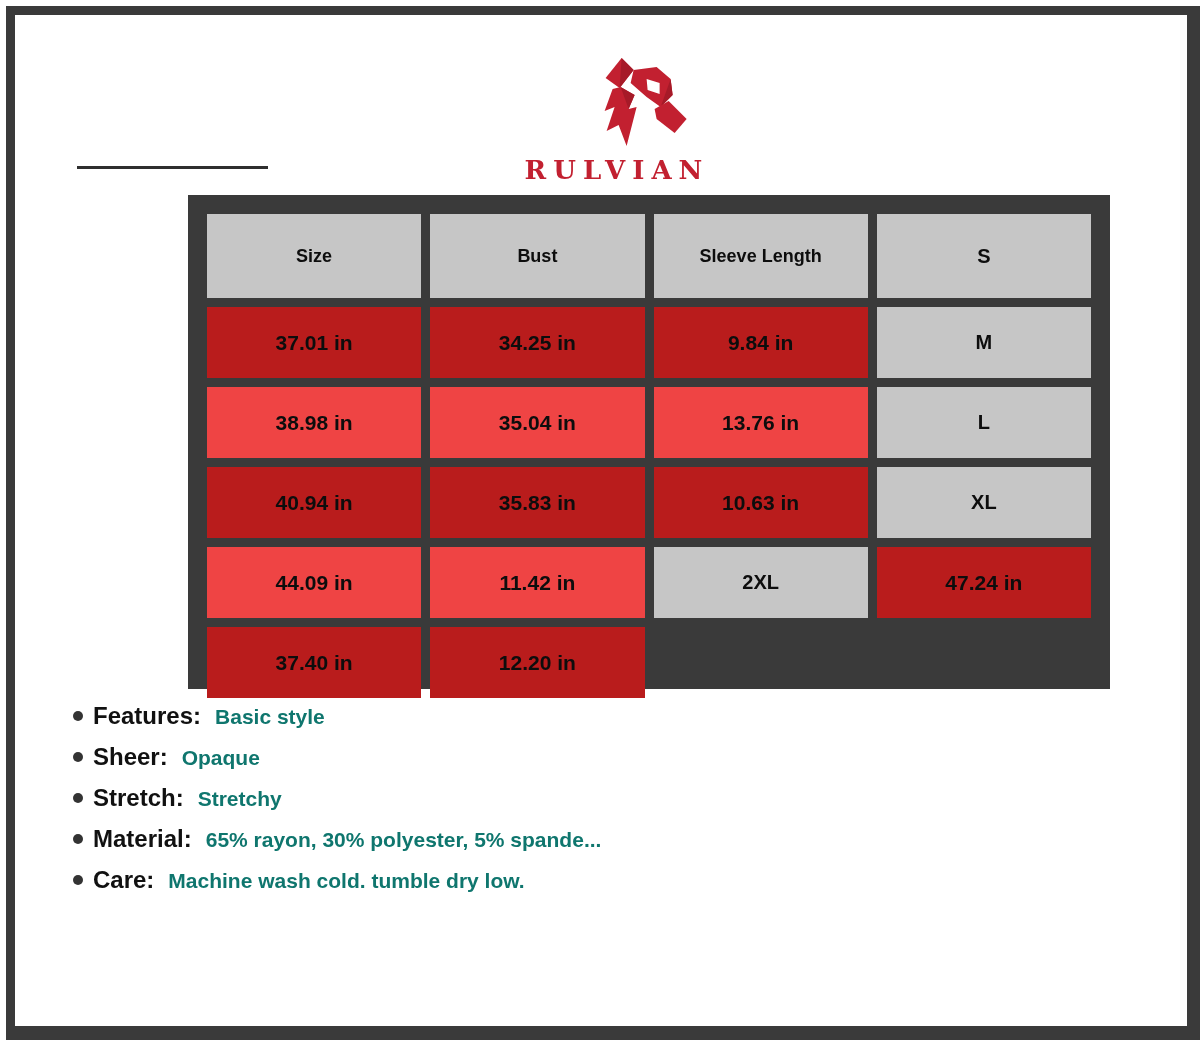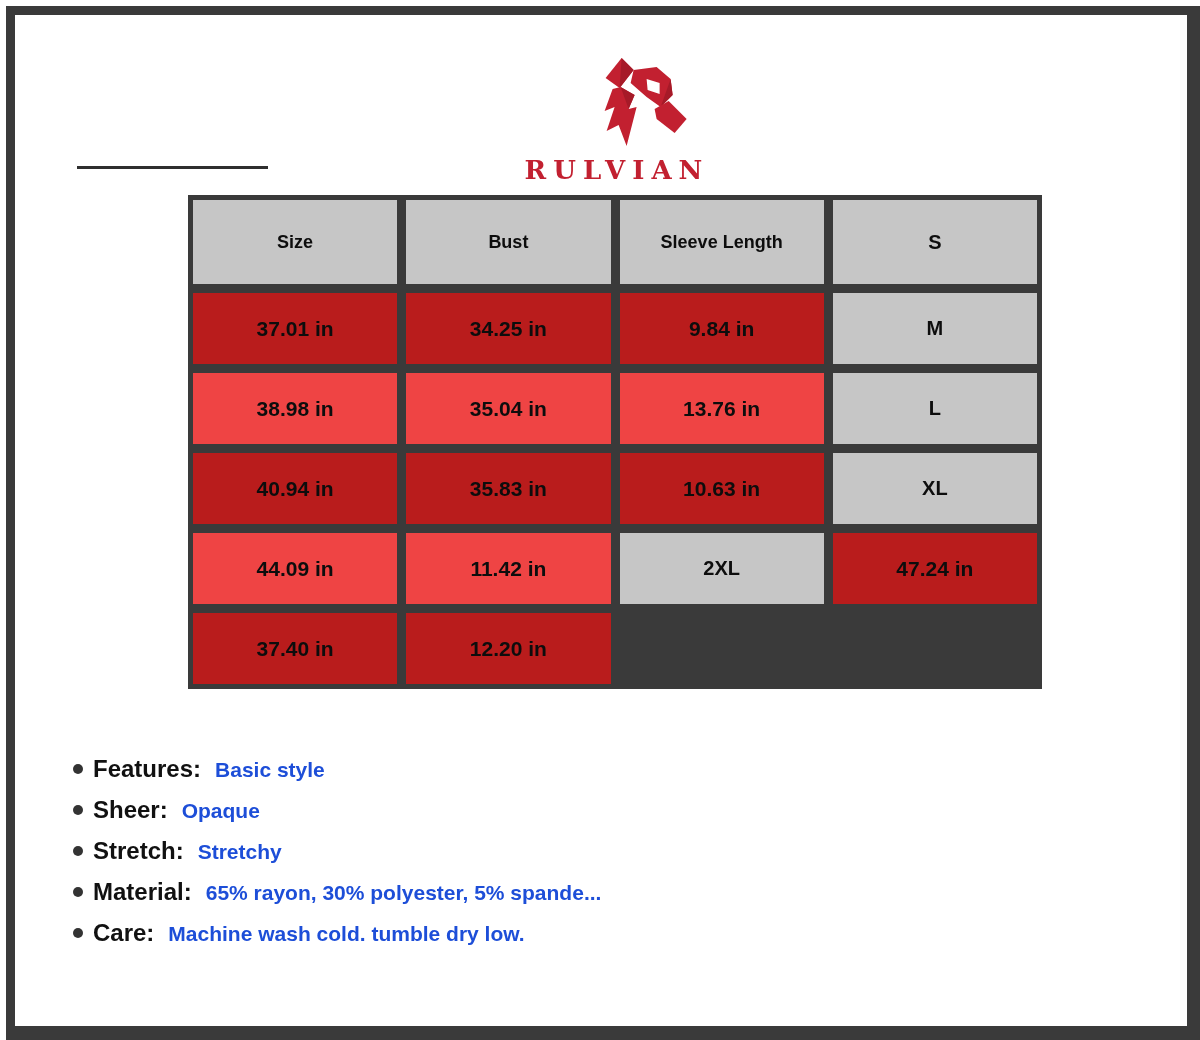--- a/index.html
+++ b/index.html
@@ -20,41 +20,41 @@
     position:absolute; left:602px; top:38px; transform:translateX(-50%);
     display:flex; flex-direction:column; align-items:flex-end;
   }
   .logo svg { width:114px; height:100px; display:block; }
   .wordmark {
     margin-top:2px;
     font-family:"DejaVu Serif", serif; font-weight:bold;
     font-size:26px; letter-spacing:7px; color:#c22030;
   }
   .size-table {
-    position:absolute; left:173px; top:180px; width:854px; height:494px;
-    background:#3a3a3a; padding:5px;
+    position:absolute; left:173px; top:180px; width:922px; height:494px;
+    background:#3a3a3a; padding:19px;
     display:grid; grid-template-columns:repeat(4, 1fr);
     grid-template-rows:84px 71px 71px 71px 71px 71px; gap:9px;
   }
   .cell {
     display:flex; align-items:center; justify-content:center;
     font-weight:bold; color:#0d0d0d;
   }
   .cell.head { background:#c6c6c6; font-size:18px; }
   .cell.rowhead { background:#c6c6c6; font-size:20px; }
   .cell.val { background:#b91c1c; font-size:21px; }
   .cell.val.alt { background:#ef4444; }
-  .details { position:absolute; left:58px; top:740px; }
+  .details { position:absolute; left:58px; top:687px; }
   .detail-item { display:flex; align-items:baseline; margin-bottom:13px; line-height:27px; }
   .bullet {
     width:10px; height:10px; border-radius:50%; background:#333333;
     margin-right:10px; align-self:center; flex:0 0 10px;
   }
   .detail-label { font-size:24px; font-weight:bold; color:#111111; margin-right:14px; white-space:nowrap; }
-  .detail-value { font-size:21px; font-weight:bold; color:#1d4ed8; white-space:nowrap; }
+  .detail-value { font-size:21px; font-weight:bold; color:#0f766e; white-space:nowrap; }
 </style>
 </head>
 <body>
 
 <div class="frame">
 
   <div class="title-underline"></div>
 
   <div class="logo">
     <svg viewBox="0 0 112 100" aria-hidden="true">

